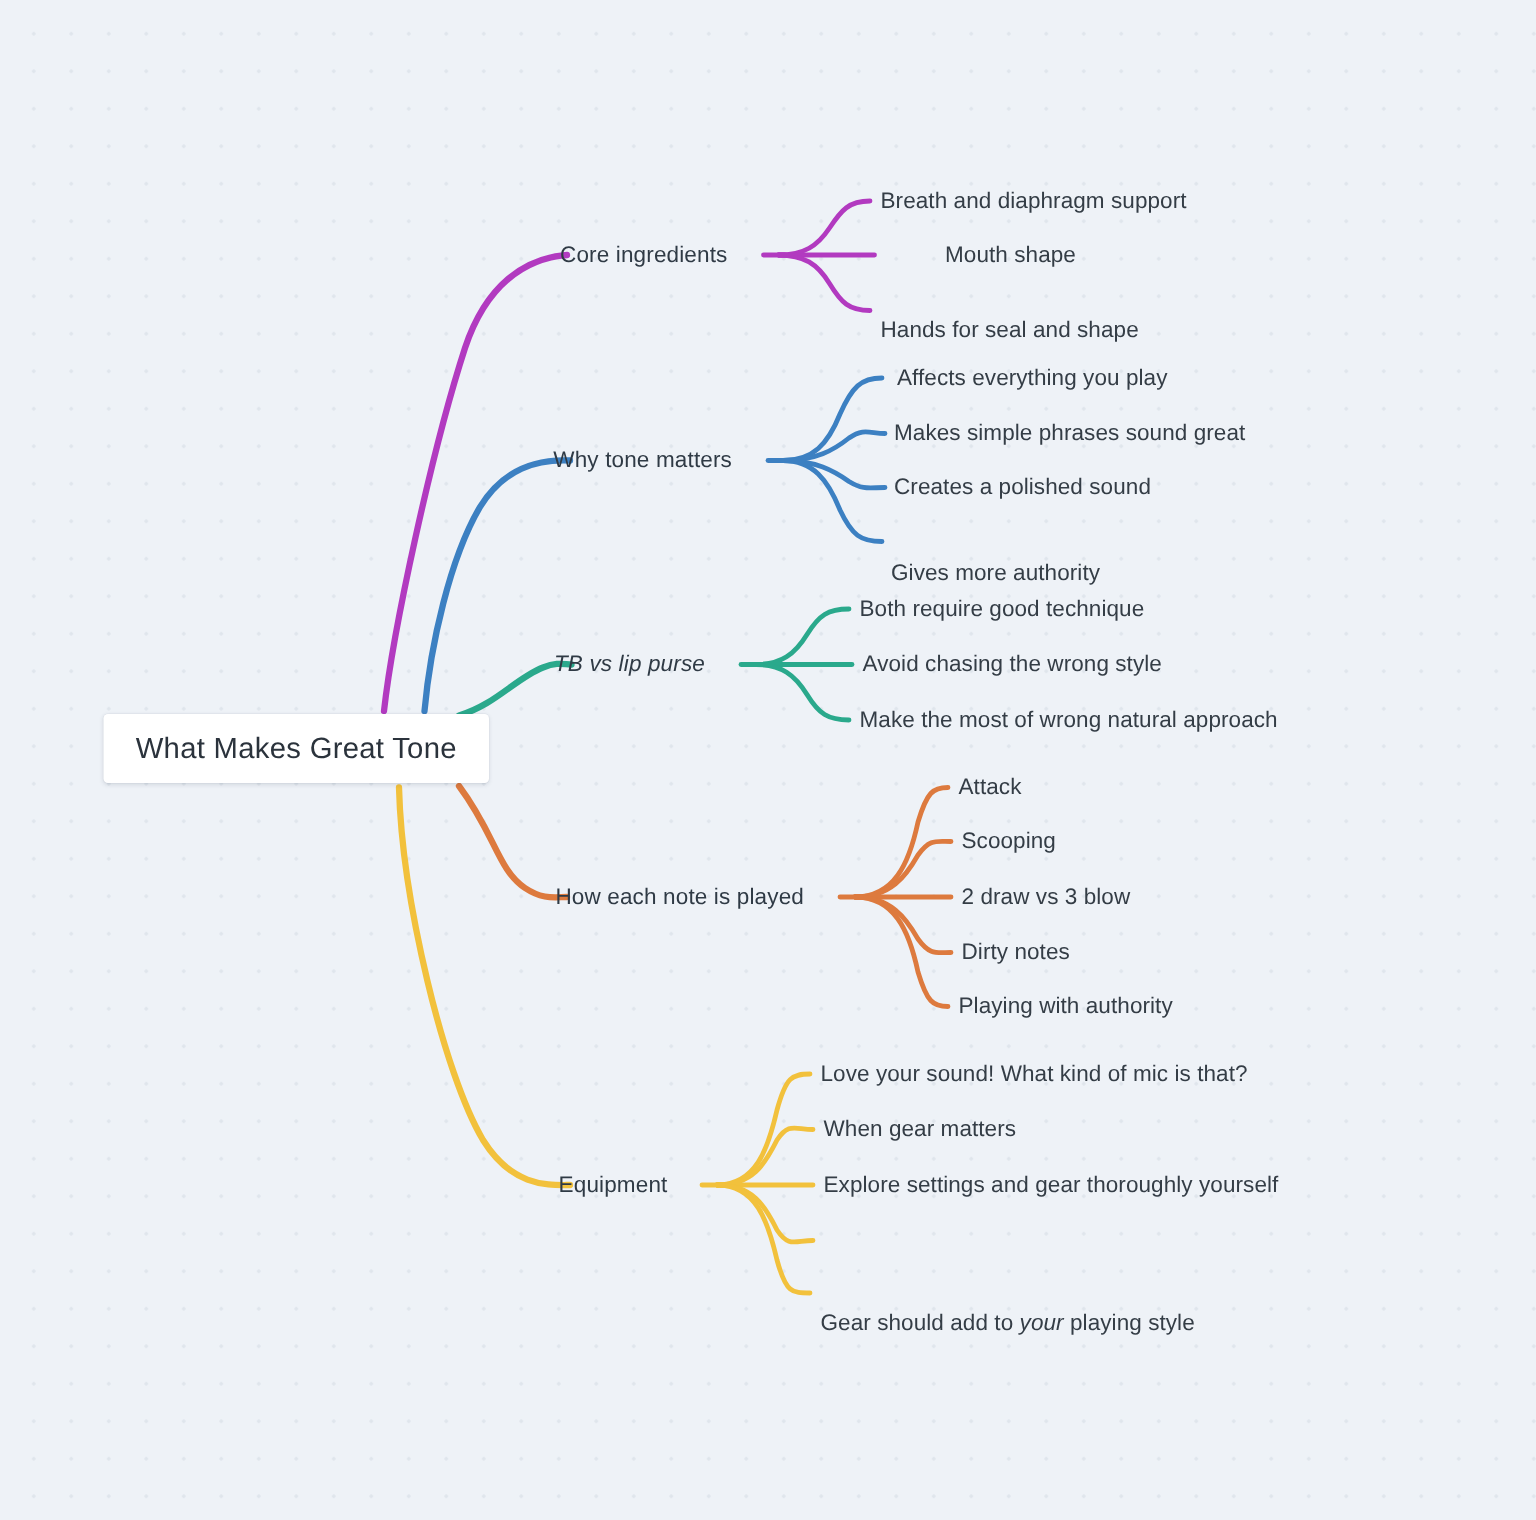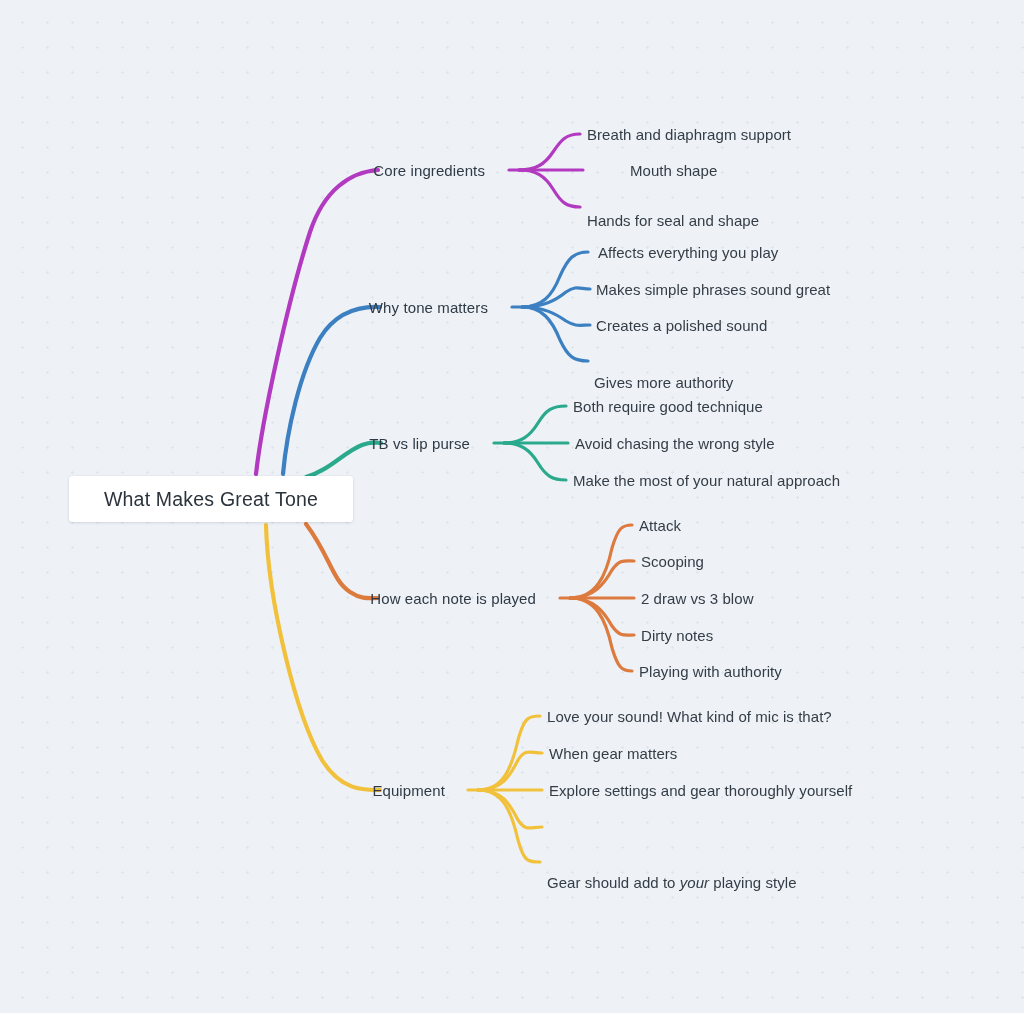--- a/index.html
+++ b/index.html
@@ -129,46 +129,46 @@
       <path class="edge trunk" stroke="#f2c13c" d="M 266,525 C 268,600 296,716 322,760 C 342,792 366,790 380,790"></path>
       <path class="edge twig" stroke="#f2c13c" d="M 478,790 C 504,790 512,766 518,740 C 524,718 528,716 540,716"></path>
       <path class="edge twig" stroke="#f2c13c" d="M 478,790 C 502,790 510,776 518,760 C 526,748 530,753 542,753"></path>
       <path class="edge twig" stroke="#f2c13c" d="M 478,790 L 542,790"></path>
       <path class="edge twig" stroke="#f2c13c" d="M 478,790 C 502,790 510,804 518,820 C 526,832 530,827 542,827"></path>
       <path class="edge twig" stroke="#f2c13c" d="M 478,790 C 504,790 512,814 518,840 C 524,862 528,862 540,862"></path>
       <path class="edge stub" stroke="#f2c13c" d="M 468,790 L 482,790"></path>
     </g>
   </svg>
 
-  <div class="root-node" style="left:69px; top:476px; width:284px; height:46px;">
+  <div class="root-node" style="left:69px; top:476px; width:257px; height:46px;">
     <span class="root-label">What Makes Great Tone</span>
   </div>
 
   <div class="branch-label right-aligned" style="left:260px; top:170px; width:225px;">Core ingredients</div>
 
   <div class="branch-label right-aligned" style="left:260px; top:307px; width:228px;">Why tone matters</div>
 
-  <div class="branch-label right-aligned" style="left:260px; top:443px; width:210px;">TB vs lip purse</div>
+  <div class="branch-label right-aligned" style="left:260px; top:443px; width:210px;font-style:italic;">TB vs lip purse</div>
 
   <div class="branch-label right-aligned" style="left:260px; top:598px; width:276px;">How each note is played</div>
 
   <div class="branch-label right-aligned" style="left:260px; top:790px; width:185px;">Equipment</div>
 
   <div class="leaf-label" style="left:587px; top:134px;">Breath and diaphragm support</div>
   <div class="leaf-label" style="left:589px; top:170px;margin-left:41px;">Mouth shape</div>
   <div class="leaf-label" style="left:587px; top:220px;text-align:right;">Hands for seal and shape</div>
 
   <div class="leaf-label" style="left:598px; top:252px;">Affects everything you play</div>
   <div class="leaf-label" style="left:596px; top:289px;">Makes simple phrases sound great</div>
   <div class="leaf-label" style="left:596px; top:325px;">Creates a polished sound</div>
   <div class="leaf-label" style="left:594px; top:361px;margin-top:21px;">Gives more authority</div>
 
   <div class="leaf-label" style="left:573px; top:406px;">Both require good technique</div>
   <div class="leaf-label" style="left:575px; top:443px;">Avoid chasing the wrong style</div>
-  <div class="leaf-label" style="left:573px; top:480px;">Make the most of your natural approach</div>
+  <div class="leaf-label" style="left:573px; top:480px;">Make the most of wrong natural approach</div>
 
   <div class="leaf-label" style="left:639px; top:525px;">Attack</div>
   <div class="leaf-label" style="left:641px; top:561px;">Scooping</div>
   <div class="leaf-label" style="left:641px; top:598px;">2 draw vs 3 blow</div>
   <div class="leaf-label" style="left:641px; top:635px;">Dirty notes</div>
   <div class="leaf-label" style="left:639px; top:671px;">Playing with authority</div>
 
   <div class="leaf-label" style="left:547px; top:716px;">Love your sound! What kind of mic is that?</div>
   <div class="leaf-label" style="left:549px; top:753px;">When gear matters</div>
   <div class="leaf-label" style="left:549px; top:790px;">Explore settings and gear thoroughly yourself</div>

